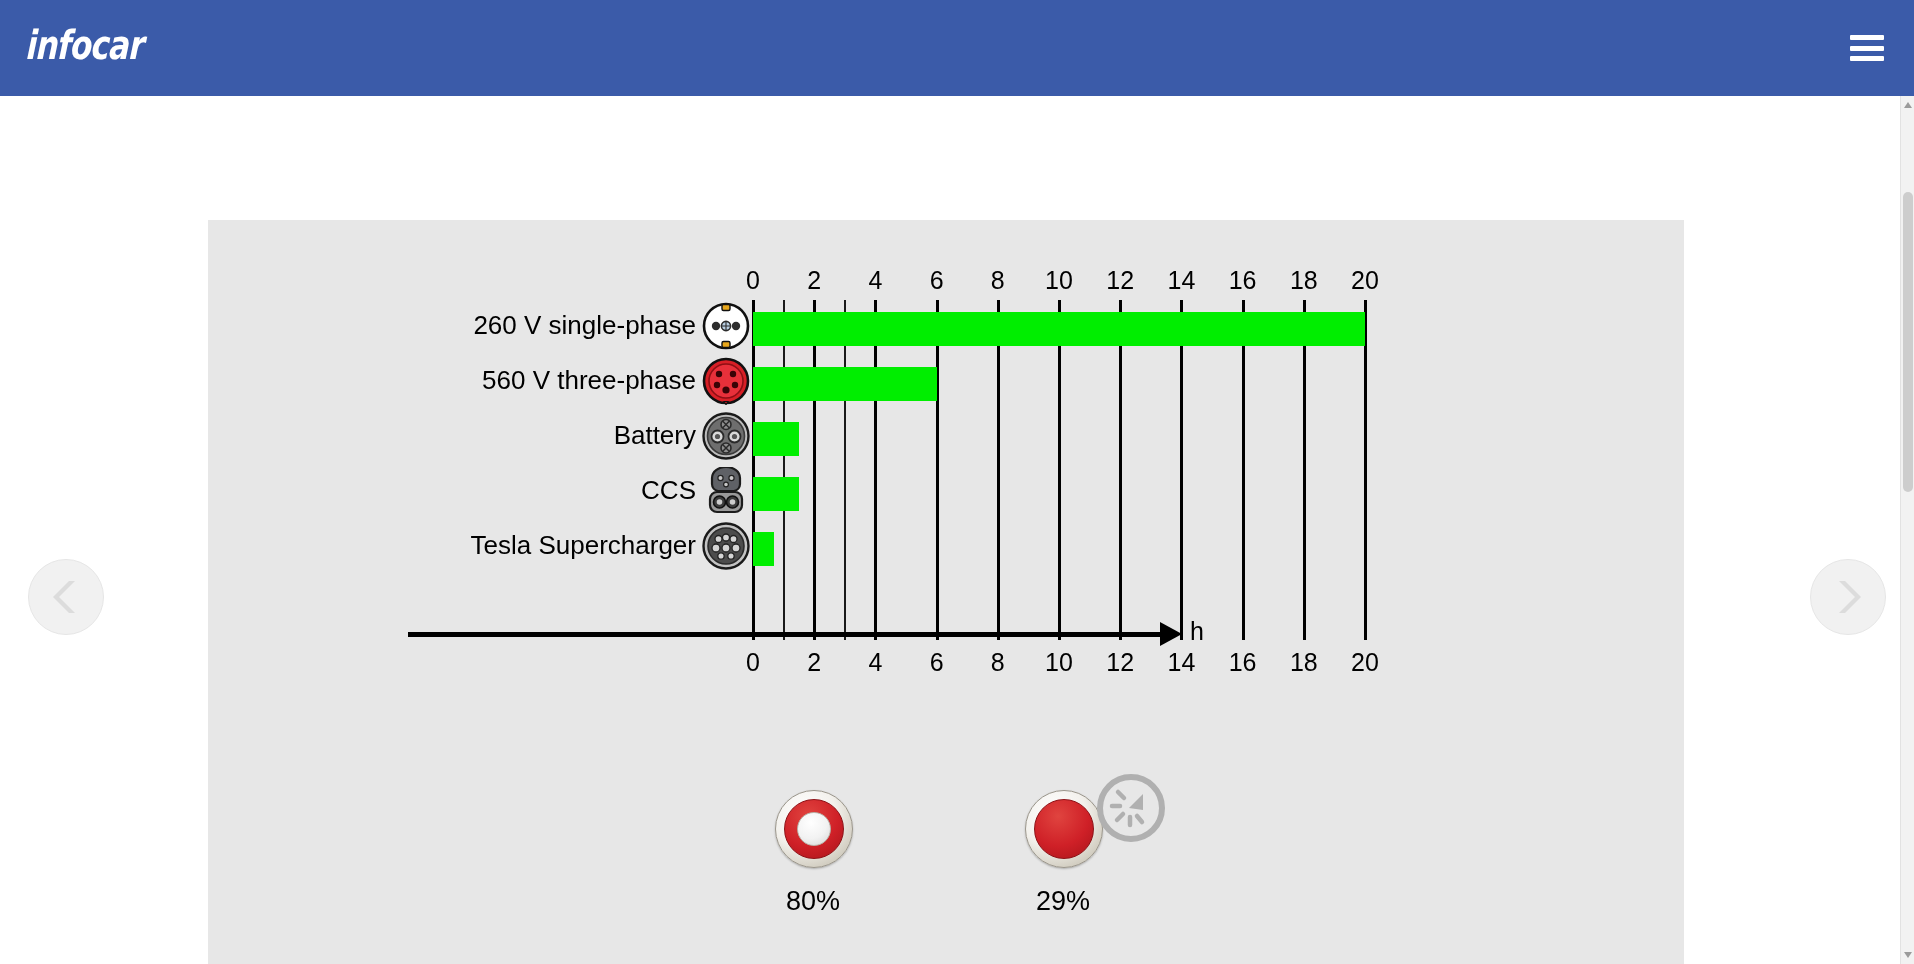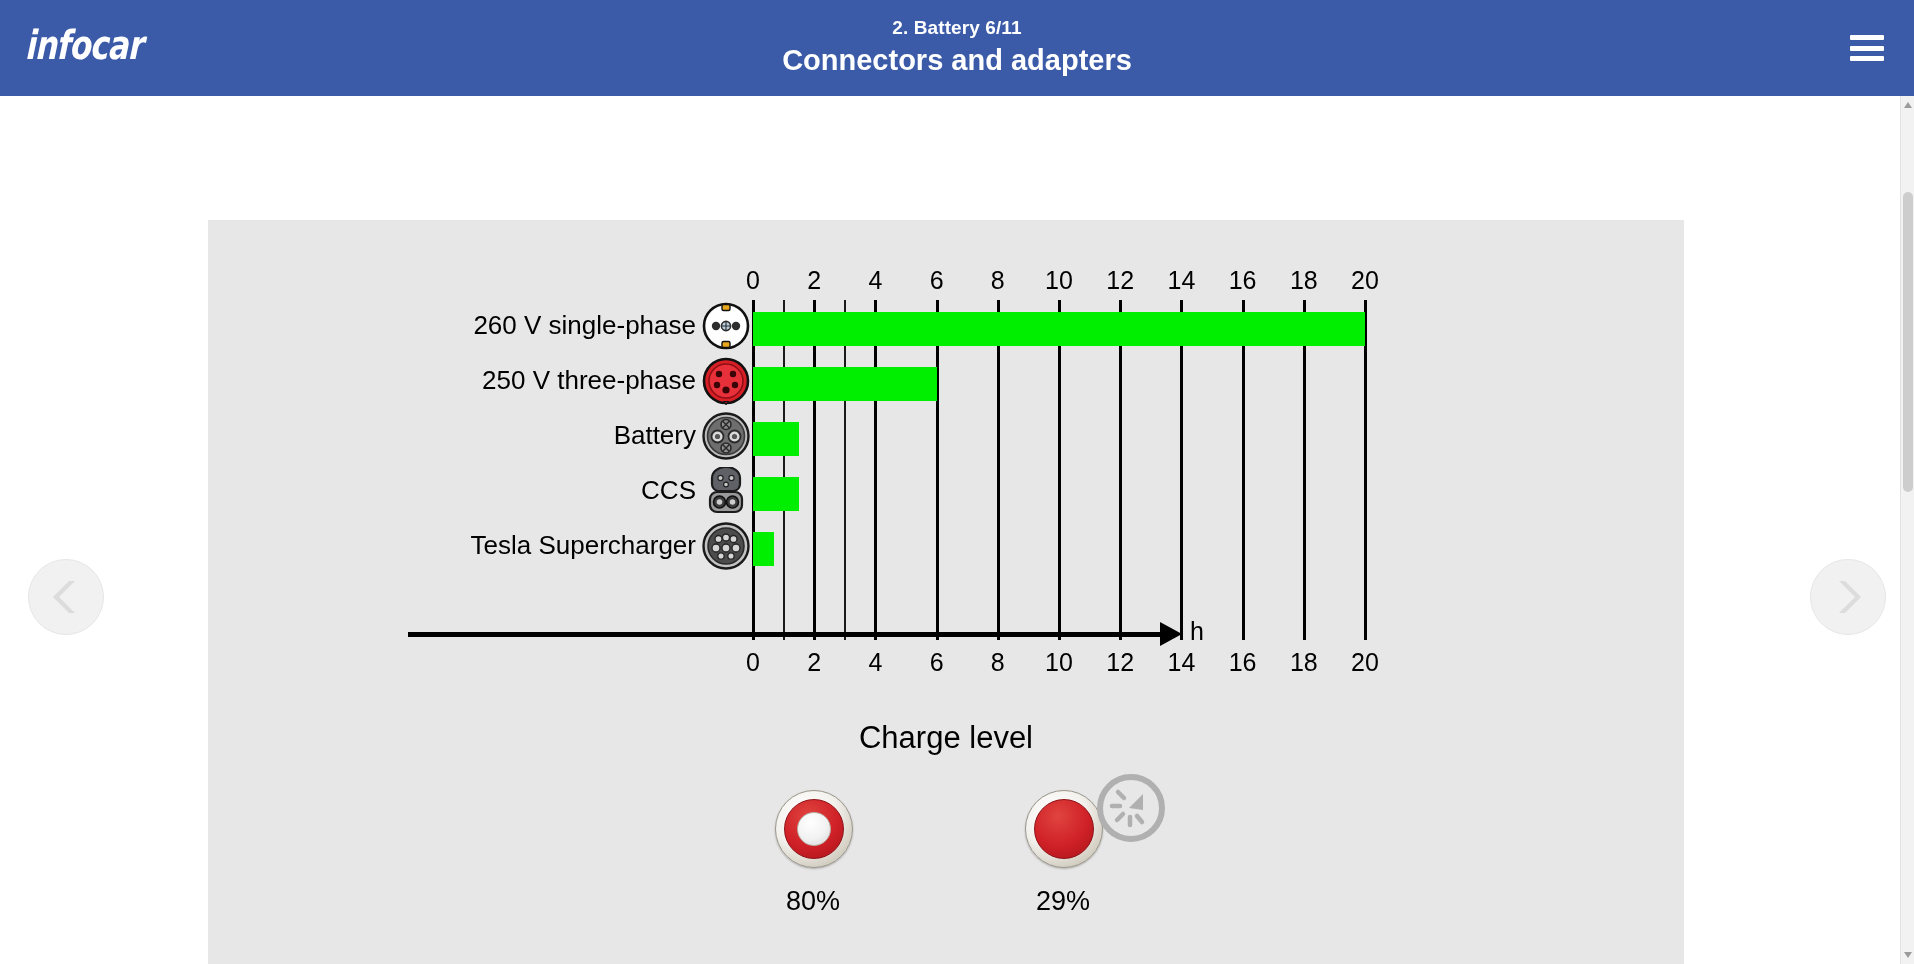--- a/index.html
+++ b/index.html
@@ -262,24 +262,20 @@
     left: 340px; top: -20px;
     width: 76px; height: 76px;
     cursor: pointer;
   }
 </style>
 </head>
 <body>
 
 <div class="header">
   <div class="logo">infocar</div>
-  <div class="header-center">
-    <div class="header-sub">2. Battery 6/11</div>
-    <div class="header-title">Connectors and adapters</div>
-  </div>
   <div class="menu-btn">
     <span></span>
     <span></span>
     <span></span>
   </div>
 </div>
 
 <div class="body-area">
 
   <div class="scrollbar">
@@ -337,21 +333,21 @@
           <div class="rowlabel" style="top: 10px;">260 V single-phase</div>
           <div class="conn-icon" style="top: 2px;"><svg viewBox="0 0 48 48" width="48" height="48">
         <circle cx="24" cy="24" r="22" fill="#ffffff" stroke="#111" stroke-width="2.6"></circle>
         <rect x="20" y="2.5" width="8" height="6" rx="1.5" fill="#e8a71c" stroke="#111" stroke-width="1.4"></rect>
         <rect x="20" y="39.5" width="8" height="6" rx="1.5" fill="#e8a71c" stroke="#111" stroke-width="1.4"></rect>
         <circle cx="14" cy="24" r="4.2" fill="#2d2d2d"></circle>
         <circle cx="34" cy="24" r="4.2" fill="#2d2d2d"></circle>
         <circle cx="24" cy="24" r="4.6" fill="#b9cfe2" stroke="#2d2d2d" stroke-width="1.6"></circle>
         <path d="M24 19.6 L24 28.4 M19.6 24 L28.4 24" stroke="#2d2d2d" stroke-width="1.1"></path>
       </svg></div>
-          <div class="rowlabel" style="top: 65px;">250 V three-phase</div>
+          <div class="rowlabel" style="top: 65px;">560 V three-phase</div>
           <div class="conn-icon" style="top: 57px;"><svg viewBox="0 0 48 48" width="48" height="48">
         <circle cx="24" cy="24" r="22" fill="#d81f26" stroke="#111" stroke-width="2.6"></circle>
         <circle cx="24" cy="24" r="17" fill="#e8303a" stroke="#8e0f14" stroke-width="1.6"></circle>
         <circle cx="17" cy="17" r="3.2" fill="#3a0306"></circle>
         <circle cx="31" cy="17" r="3.2" fill="#3a0306"></circle>
         <circle cx="15" cy="28" r="3.2" fill="#3a0306"></circle>
         <circle cx="33" cy="28" r="3.2" fill="#3a0306"></circle>
         <circle cx="24" cy="33" r="3.6" fill="#3a0306"></circle>
         <path d="M22 44.5 L24 47.5 L26 44.5 Z" fill="#d81f26" stroke="#111" stroke-width="1.2"></path>
       </svg></div>
@@ -415,21 +411,20 @@
           <div class="tick" style="left: 489.6px;">16</div>
           <div class="tick" style="left: 550.8px;">18</div>
           <div class="tick" style="left: 612px;">20</div>
         </div>
 
       <div class="axis-line"></div>
       <div class="axis-head"></div>
       <div class="axis-unit">h</div>
     </div>
 
-    <div class="charge-title">Charge level</div>
     <div class="charge-group">
         <div class="charge-opt" style="left: 0px;">
           <div class="radio">
             <div class="inner">
               <div class="hole"></div>
             </div>
           </div>
           <div class="pct">80%</div>
         </div>
         <div class="charge-opt" style="left: 250px;">

